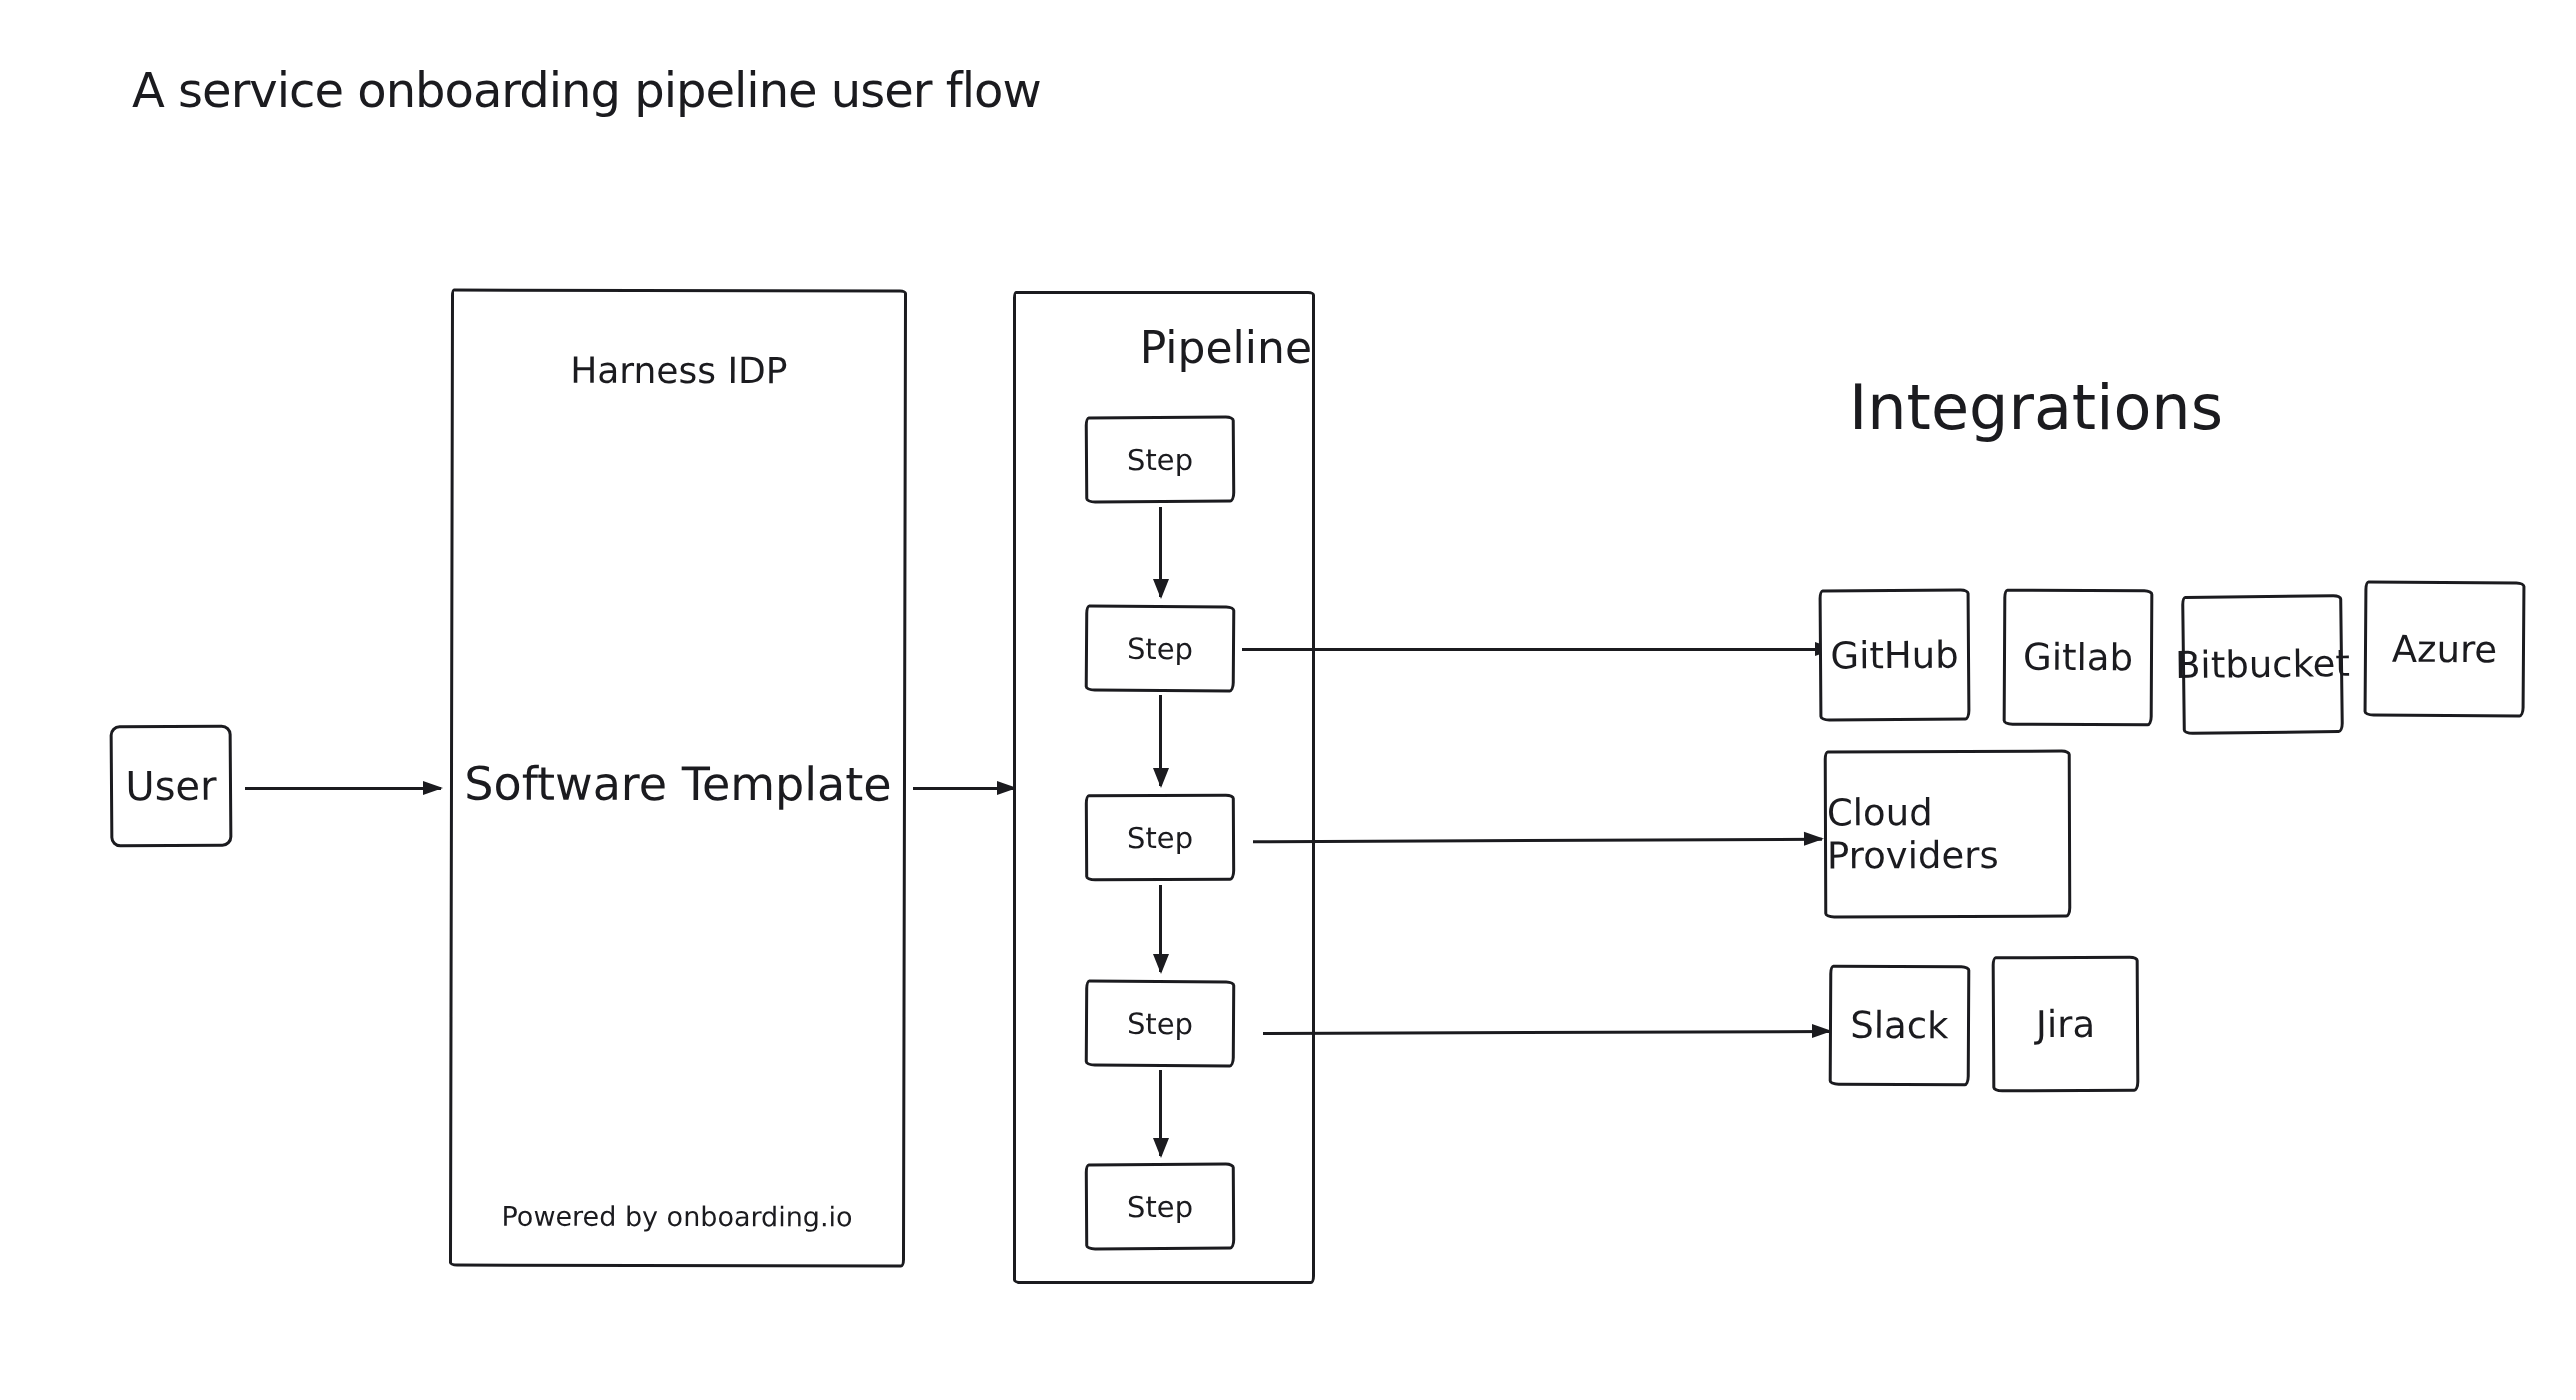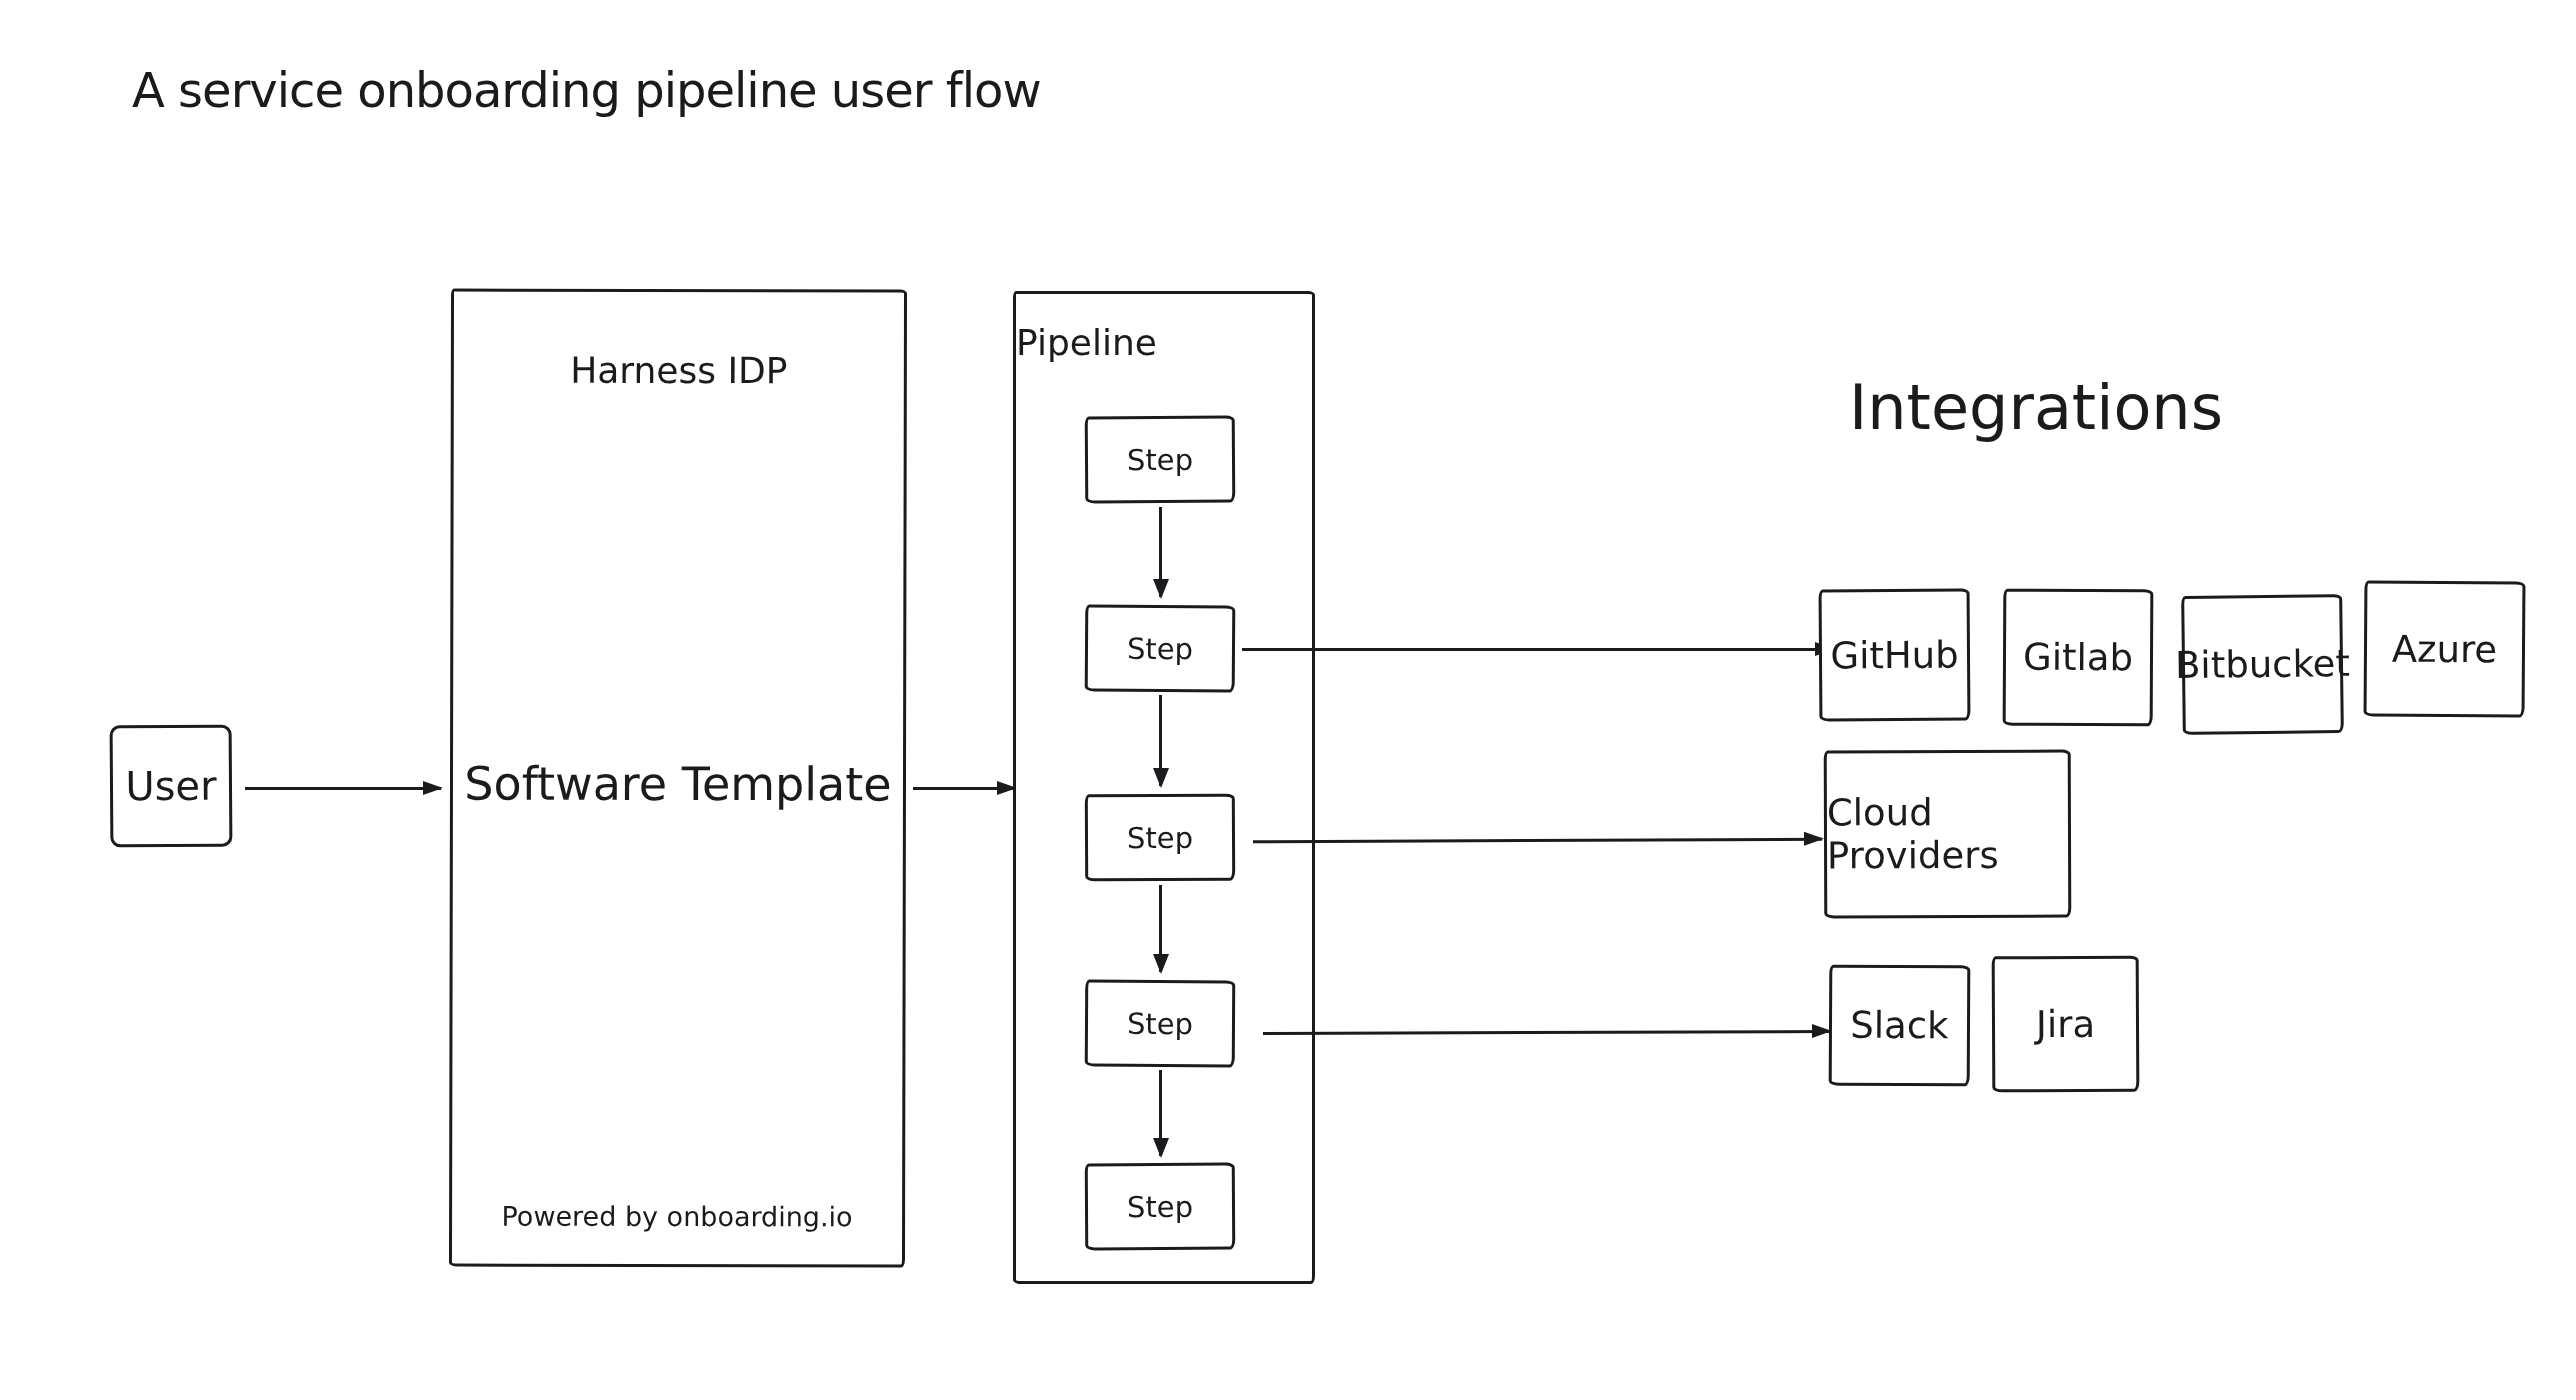--- a/index.html
+++ b/index.html
@@ -80,21 +80,21 @@
   #arrow-user{left:245px;top:787px;width:196px;}
 
   #harness-box{left:450px;top:289px;width:456px;height:978px;transform:rotate(0.12deg);}
   #harness-title{left:0;right:0;top:58px;text-align:center;font-size:36px;position:absolute;}
   #software-template{left:0;right:0;top:465px;text-align:center;font-size:46px;position:absolute;}
   #powered-by{left:0;right:0;bottom:32px;text-align:center;font-size:27px;position:absolute;}
 
   #arrow-template{left:913px;top:787px;width:102px;}
 
   #pipeline-box{left:1013px;top:291px;width:302px;height:993px;}
-  #pipeline-title{left:0;right:0;top:28px;text-align:left;font-size:36px;position:absolute;}
+  #pipeline-title{left:0;right:0;top:28px;text-align:right;font-size:44px;position:absolute;}
   .step{left:1085px;width:150px;height:87px;}
   .step .txt{font-size:29px;}
   #step-1{top:416px;transform:rotate(-0.4deg);}
   #step-2{top:605px;transform:rotate(0.4deg);}
   #step-3{top:794px;transform:rotate(-0.3deg);}
   #step-4{top:980px;transform:rotate(0.35deg);}
   #step-5{top:1163px;transform:rotate(-0.35deg);}
 
   #arrow-s1-s2{left:1159px;top:507px;height:90px;}
   #arrow-s2-s3{left:1159px;top:695px;height:91px;}

